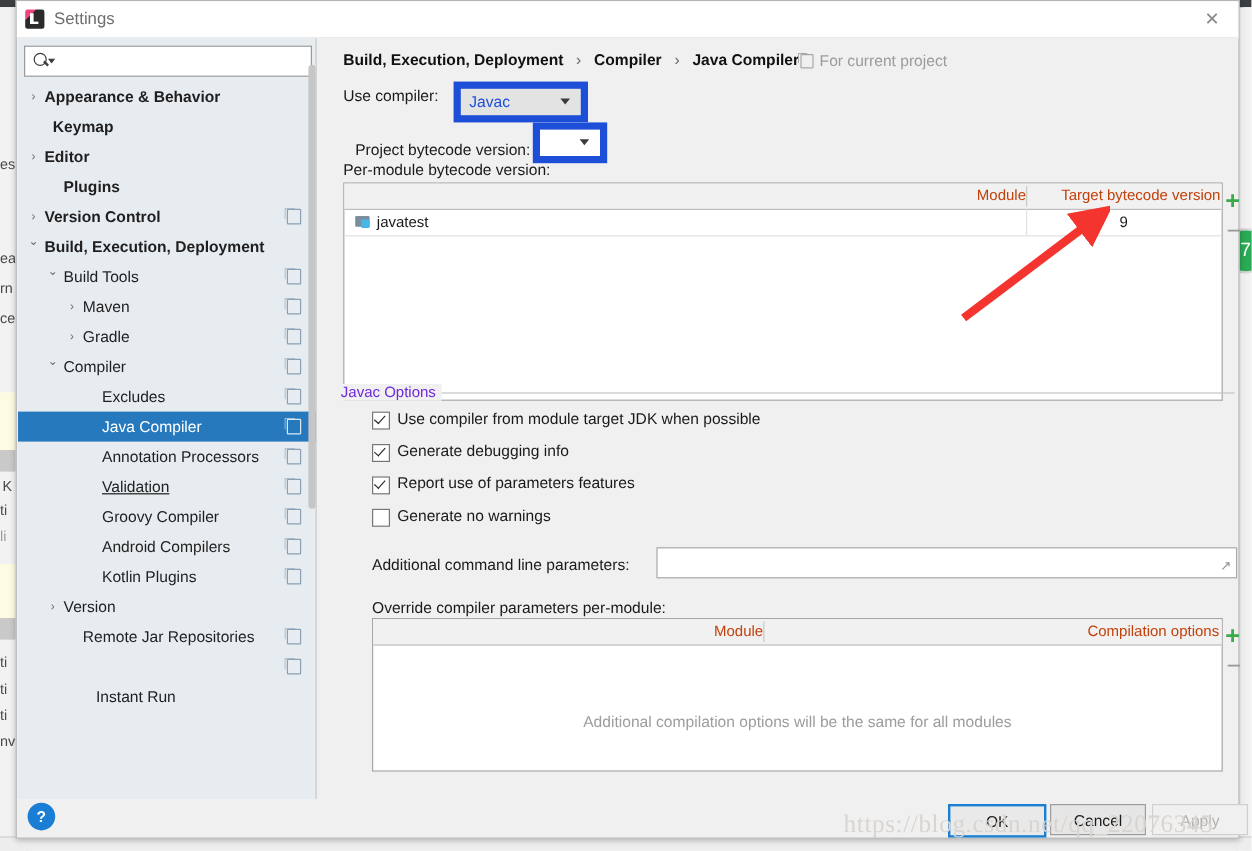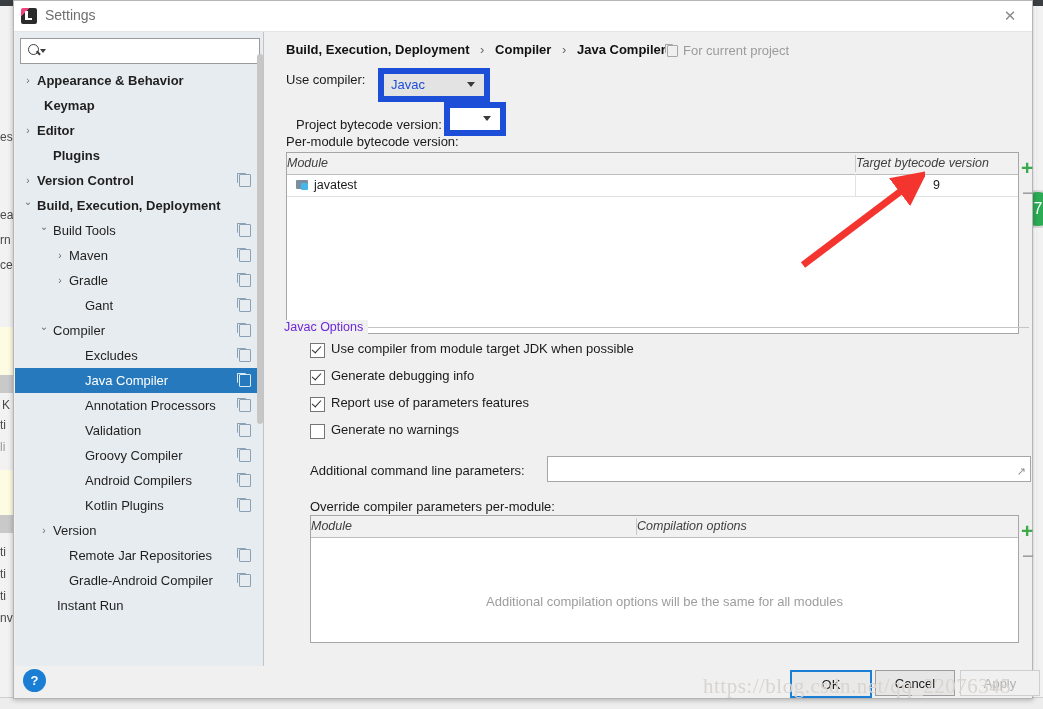--- a/index.html
+++ b/index.html
@@ -77,21 +77,21 @@
   .combo{position:absolute;background:#e3e3e3;border:6px solid #1d4ed8;font-size:13px;color:#1d4ed8;}
   .combo.white{background:#ffffff;}
   .combo .cval{position:absolute;left:7px;top:3px;}
   .combo .chev{position:absolute;right:9px;top:8px;width:0;height:0;border-left:4px solid transparent;
                border-right:4px solid transparent;border-top:5px solid #3a3a3a;}
 
   
   .tablebox{position:absolute;background:#ffffff;border:1px solid #a6a6a6;}
   .thead{position:absolute;left:0;top:0;height:21px;width:100%;background:#f1f1f1;
          border-bottom:1px solid #bdbdbd;}
-  .th{position:absolute;top:0;height:21px;line-height:21px;text-align:left;font-size:12.5px;color:#404040;font-style:italic;}
+  .th{position:absolute;top:0;height:21px;line-height:21px;text-align:right;font-size:12.5px;color:#c2410c;}
   .thdiv{position:absolute;top:2px;width:1px;height:17px;background:#c9c9c9;}
   .trow{position:absolute;height:22px;line-height:22px;border-bottom:1px solid #e2e2e2;width:100%;}
   .modicon{position:absolute;left:9px;top:5px;width:13px;height:11px;}
   .modicon .f1{position:absolute;left:0;top:1px;width:12px;height:9px;background:#7a8e9e;border-radius:1px;}
   .modicon .f2{position:absolute;left:5px;top:4px;width:7px;height:7px;background:#45b6e8;border-radius:1px;}
   .mname{position:absolute;left:27px;top:0;font-size:12.5px;}
   .mver{position:absolute;top:0;text-align:center;font-size:12.5px;}
 
   .plusbtn{position:absolute;color:#3caa4b;font-size:21px;line-height:1;font-weight:bold;}
   .minusbtn{position:absolute;color:#9a9a9a;font-size:21px;line-height:1;}
@@ -204,42 +204,38 @@
           <span class="arr" style="left: 38px;">›</span>
           <span class="lbl" style="left: 54px;">Maven</span>
           <span class="copyicon"></span>
         </div>
         <div class="node">
           <span class="arr" style="left: 38px;">›</span>
           <span class="lbl" style="left: 54px;">Gradle</span>
           <span class="copyicon"></span>
         </div>
         <div class="node">
-          <span class="lbl" style="left: 70px;">Gant</span>
-          <span class="copyicon"></span>
-        </div>
-        <div class="node">
           <span class="arr" style="left: 22px; top: -4px;">⌄</span>
           <span class="lbl" style="left: 38px;">Compiler</span>
           <span class="copyicon"></span>
         </div>
         <div class="node">
           <span class="lbl" style="left: 70px;">Excludes</span>
           <span class="copyicon"></span>
         </div>
         <div class="node sel">
           <span class="lbl" style="left: 70px;">Java Compiler</span>
           <span class="copyicon"></span>
         </div>
         <div class="node">
           <span class="lbl" style="left: 70px;">Annotation Processors</span>
           <span class="copyicon"></span>
         </div>
         <div class="node">
-          <span class="lbl" style="left: 70px;">Validation</span>
+          <span class="lbl" style="left: 70px; text-decoration: underline;">Validation</span>
           <span class="copyicon"></span>
         </div>
         <div class="node">
           <span class="lbl" style="left: 70px;">Groovy Compiler</span>
           <span class="copyicon"></span>
         </div>
         <div class="node">
           <span class="lbl" style="left: 70px;">Android Compilers</span>
           <span class="copyicon"></span>
         </div>
@@ -249,25 +245,24 @@
         </div>
         <div class="node">
           <span class="arr" style="left: 22px;">›</span>
           <span class="lbl" style="left: 38px;">Version</span>
         </div>
         <div class="node">
           <span class="lbl" style="left: 54px;">Remote Jar Repositories</span>
           <span class="copyicon"></span>
         </div>
         <div class="node">
-          <span class="lbl" style="left: 54px;">Gradle-Android Compiler</span>
-          <span class="copyicon"></span>
-        </div>
-        <div class="node">
-          <span class="lbl" style="left: 42px;">Instant Run</span>
+          <span class="copyicon"></span>
+        </div>
+        <div class="node">
+          <span class="lbl" style="left: 65px;">Instant Run</span>
         </div>
       </div>
     <div class="treescroll"></div>
   </div>
 
   <div class="content">
 
     <div class="breadcrumb">
       <span>Build, Execution, Deployment</span>
       <span class="sep">›</span>

